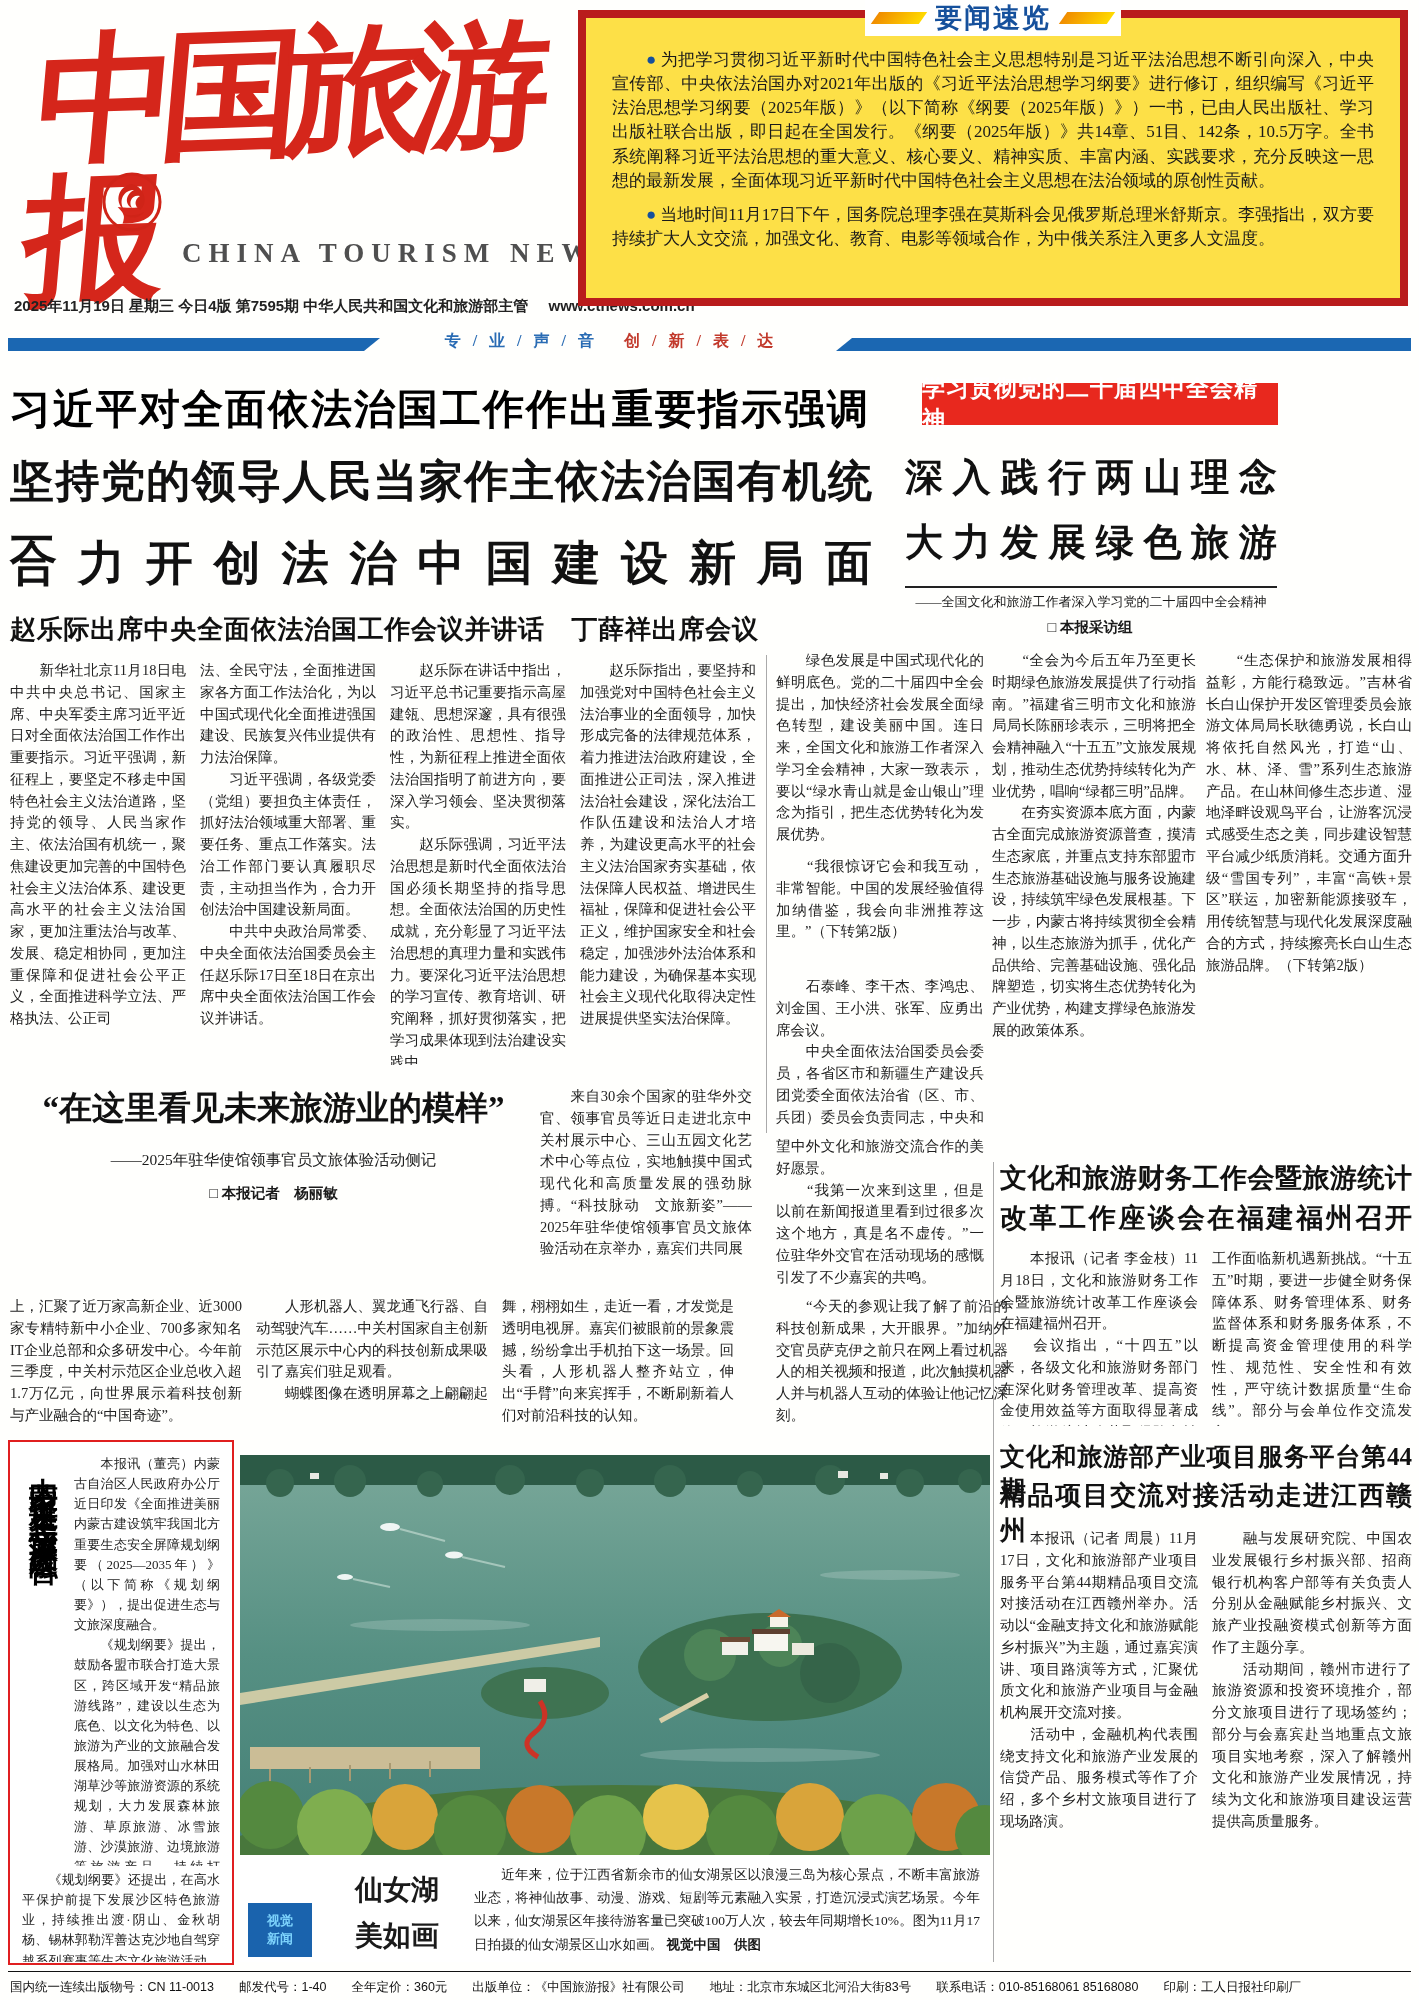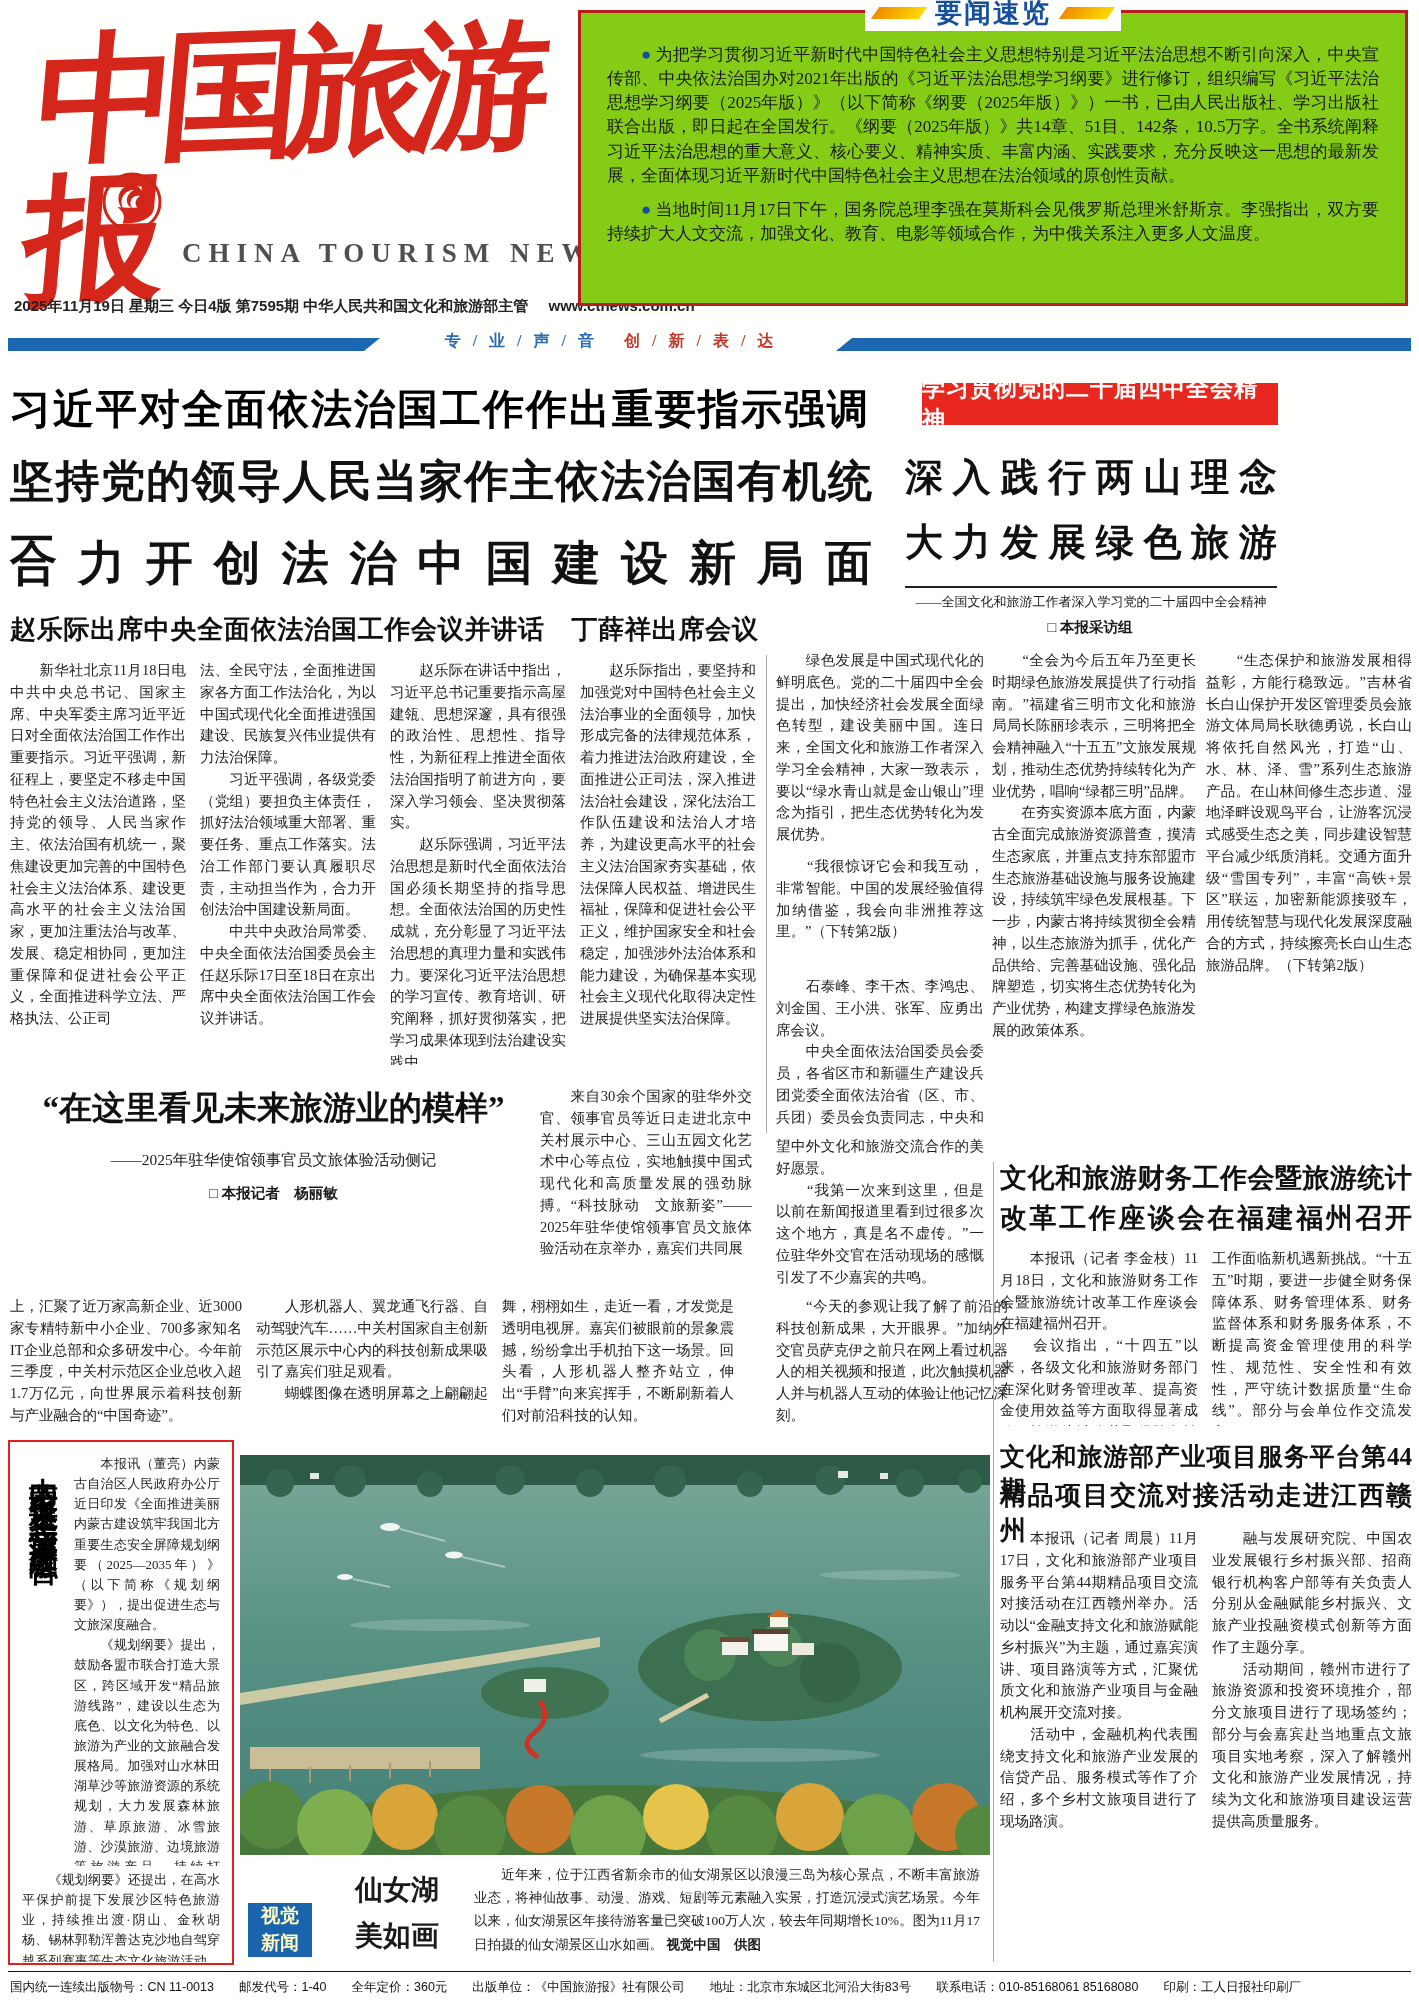--- a/index.html
+++ b/index.html
@@ -6,21 +6,21 @@
   .page{position:relative;width:1419px;height:2000px;background:#fffffd;margin:0 auto;overflow:hidden;
         font-family:"Liberation Serif","DejaVu Serif",serif;color:#1a1a1a;}
   .abs{position:absolute;}
   .col{font-size:14.5px;line-height:1.5;text-align:justify;overflow:hidden;white-space:pre-line;color:#222;}
   .colS{font-size:13px;line-height:1.55;text-align:justify;overflow:hidden;white-space:pre-line;color:#222;}
   .jl{text-align:justify;text-align-last:justify;}
   .masthead-title{font-size:140px;line-height:1;font-weight:900;color:#d5261b;
       transform:skewX(-7deg) rotate(-2deg);letter-spacing:-16px;font-family:"Liberation Serif",serif;}
   .english{font-size:27px;font-weight:700;letter-spacing:7px;color:#4f4f4f;font-family:"Liberation Serif",serif;}
   .dateline{font-size:15px;font-weight:600;color:#222;font-family:"Liberation Sans",sans-serif;}
-  .brief{border:3px solid #b91c1c;background:#84cc16;}
+  .brief{border:8px solid #b91c1c;background:#fde047;}
   .brief-title{position:absolute;top:-18px;left:50%;transform:translateX(-50%);background:#fff;
       padding:0 10px;display:flex;align-items:center;gap:12px;}
   .brief-title .lbl{font-size:27px;font-weight:800;color:#15509c;font-family:"Liberation Sans",sans-serif;letter-spacing:2px;}
   .accent{width:48px;height:12px;background:linear-gradient(90deg,#f08c00,#ffd900);transform:skewX(-35deg);}
   .brief-body{padding:30px 26px 6px 26px;font-size:17px;line-height:1.42;text-align:justify;}
   .brief-body .bullet{color:#15509c;margin-right:4px;}
   .brief-item{margin-bottom:10px;text-indent:34px;}
   .brief-credit{text-align:right;padding-right:34px;font-size:16.5px;}
   .bar{background:#1b67b2;height:13px;}
   .barL{clip-path:polygon(0 0,100% 0,calc(100% - 16px) 100%,0 100%);}
@@ -31,22 +31,22 @@
   .h1{font-family:"Liberation Sans","DejaVu Sans",sans-serif;font-weight:900;color:#111;}
   .banner{background:#e8281e;color:#fff;font-family:"Liberation Sans",sans-serif;font-weight:800;
       font-size:23px;display:flex;align-items:center;justify-content:center;letter-spacing:1px;}
   .gtitle{font-size:38px;font-weight:900;line-height:65px;}
   .serifhead{font-weight:900;color:#111;}
   .byline{font-weight:700;font-size:14.5px;text-align:center;}
   .vrule{width:1px;background:#aaa;}
   .redbox{border:2px solid #e01f1f;background:#fff;padding:12px 12px 8px 12px;box-sizing:border-box;}
   .vtitle{writing-mode:vertical-rl;text-orientation:upright;font-size:29px;font-weight:900;
       letter-spacing:6px;line-height:44px;color:#000;}
-  .badge{background:#1a63ad;color:#fef9c3;font-family:"Liberation Sans",sans-serif;font-weight:800;
-      font-size:19px;line-height:1.4;display:flex;flex-direction:column;align-items:center;justify-content:center;}
+  .badge{background:#1a63ad;color:#7dd3fc;font-family:"Liberation Sans",sans-serif;font-weight:800;
+      font-size:13px;line-height:1.4;display:flex;flex-direction:column;align-items:center;justify-content:center;}
   .cap-title{font-size:28px;font-weight:900;line-height:1.65;text-align:center;}
   .footer-line{font-size:12.5px;color:#111;font-family:"Liberation Sans",sans-serif;}
 </style>
 </head>
 <body>
 
 <div class="page">
 
   <div class="abs masthead-title" style="left:32px;top:22px;width:560px;">中国旅游报</div>
   <svg class="abs" style="left:100px;top:170px;" width="64" height="64" viewBox="0 0 64 64">

